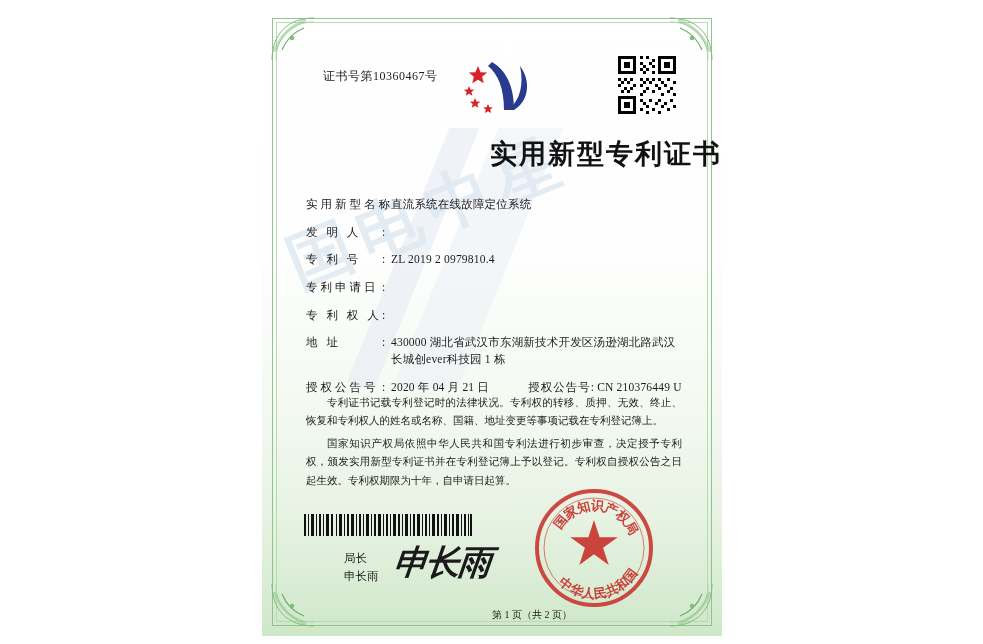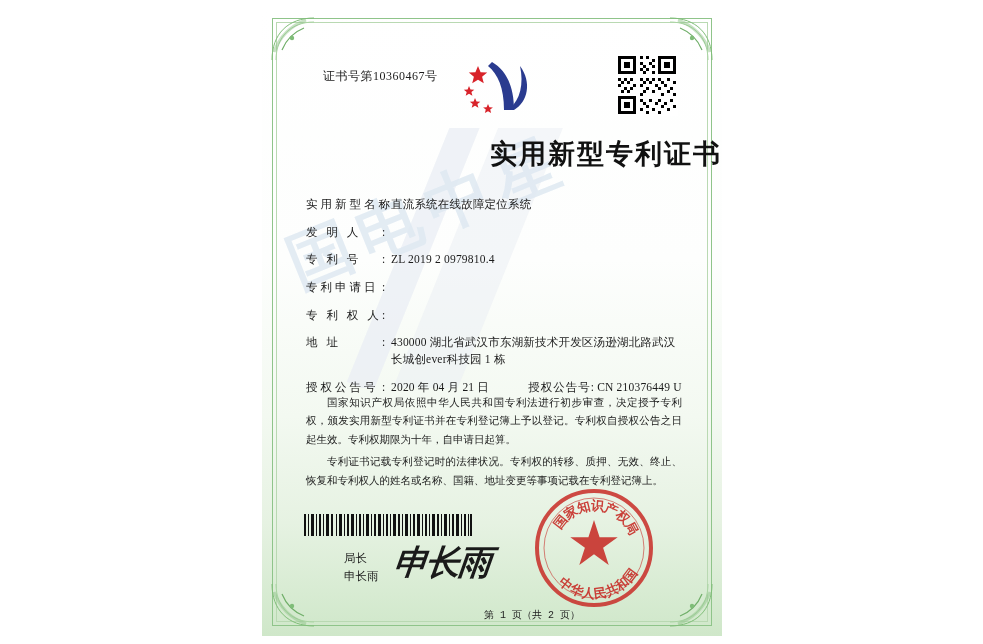--- a/index.html
+++ b/index.html
@@ -231,21 +231,20 @@
   }
   
   .page-foot {
     position: absolute;
     left: 0;
     bottom: 14px;
     width: 540px;
     text-align: center;
     font-size: 10px;
     color: #222;
-    font-family: Liberation Mono, monospace;
   }
 </style>
 </head>
 <body>
 
 <div class="page">
 
   <div class="cert">
 
     <div class="cert-border-outer"></div>
@@ -427,22 +426,22 @@
         <span class="field-colon">:</span>
         <span class="field-value">
           <span>2020 年 04 月 21 日</span>
           <span class="inline-extra-label">授权公告号</span><span>:&nbsp;</span><span>CN 210376449 U</span>
         </span>
       </div>
 
     </div>
 
     <div class="paras">
+      <p>专利证书记载专利登记时的法律状况。专利权的转移、质押、无效、终止、恢复和专利权人的姓名或名称、国籍、地址变更等事项记载在专利登记簿上。</p>
       <p>国家知识产权局依照中华人民共和国专利法进行初步审查，决定授予专利权，颁发实用新型专利证书并在专利登记簿上予以登记。专利权自授权公告之日起生效。专利权期限为十年，自申请日起算。</p>
-      <p>专利证书记载专利登记时的法律状况。专利权的转移、质押、无效、终止、恢复和专利权人的姓名或名称、国籍、地址变更等事项记载在专利登记簿上。</p>
     </div>
 
     <div class="barcode">
       <svg width="168" height="22" viewBox="0 0 168 22" shape-rendering="crispEdges">
         <rect width="168" height="22" fill="none"></rect>
         <g fill="#111">
           <rect x="0" y="0" width="2" height="22"></rect>
             <rect x="4" y="0" width="1" height="22"></rect>
           <rect x="7" y="0" width="3" height="22"></rect>
             <rect x="12" y="0" width="1" height="22"></rect>

